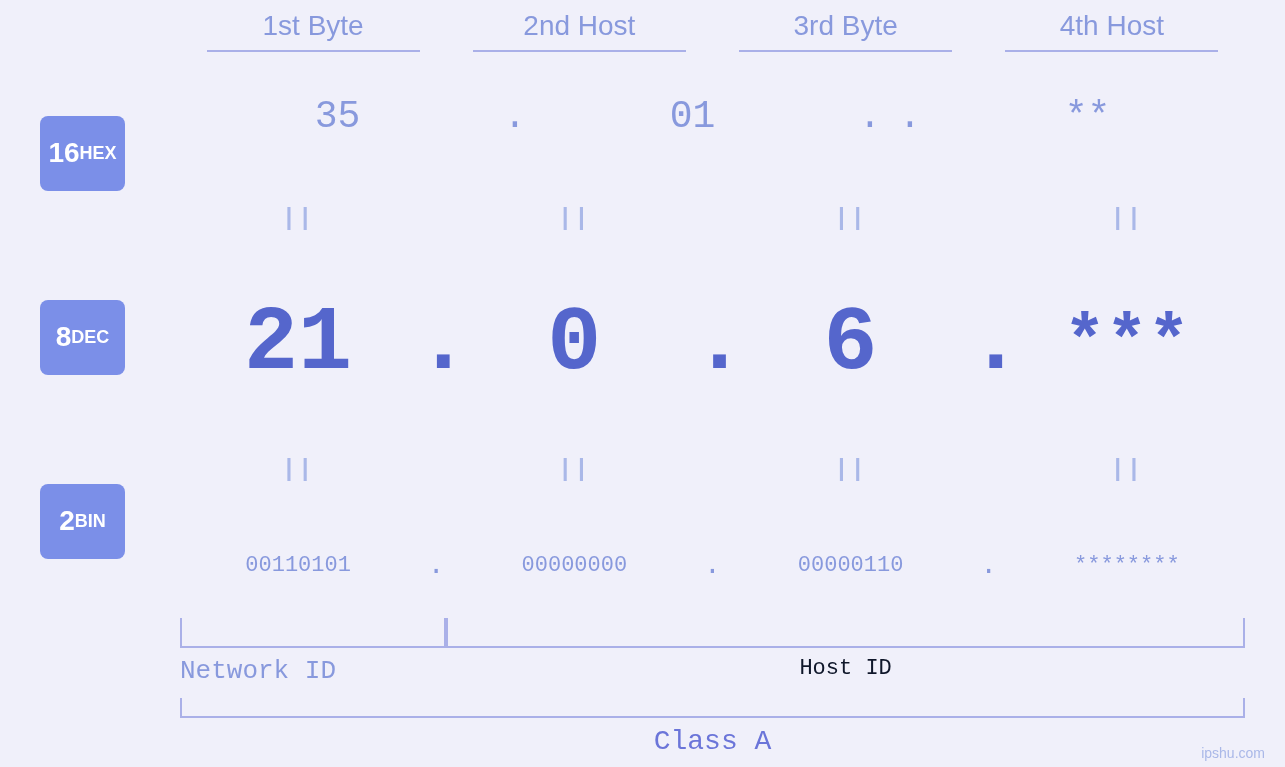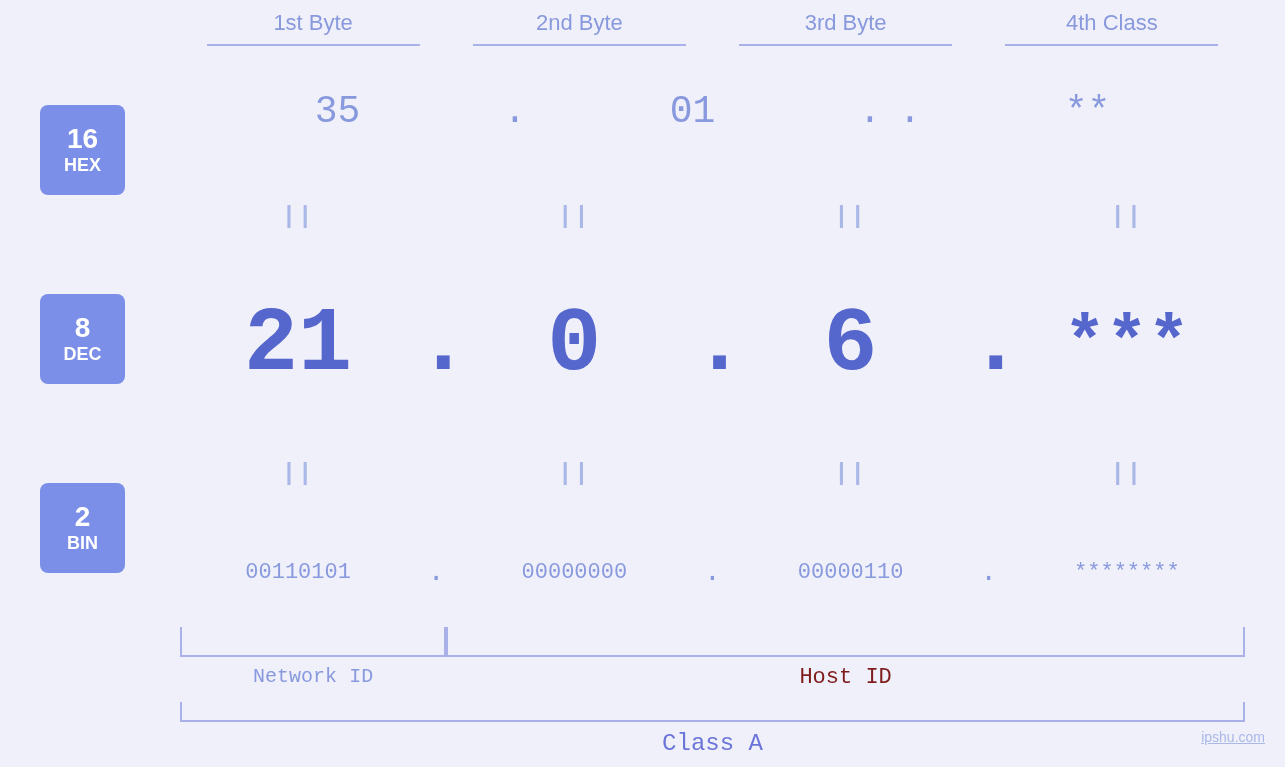--- a/index.html
+++ b/index.html
@@ -27,21 +27,21 @@
     .header-row {
       display: flex;
       align-items: center;
       margin-left: 140px;
       margin-bottom: 0px;
     }
 
     .byte-header {
       flex: 1;
       text-align: center;
-      font-size: 22px;
+      font-size: 28px;
       color: #8899dd;
       padding-bottom: 8px;
       font-family: Arial, sans-serif;
       font-weight: normal;
     }
 
     
     .top-bracket-row {
       display: flex;
       margin-left: 140px;
@@ -79,25 +79,25 @@
       width: 140px;
       padding-right: 20px;
       gap: 0;
     }
 
     .base-badge {
       background: #7b8fe8;
       color: white;
       border-radius: 8px;
       display: flex;
-      flex-direction: column;
+      flex-direction: row;
       align-items: center;
       justify-content: center;
       width: 85px;
-      height: 90px;
+      height: 75px;
       font-weight: bold;
     }
 
     .base-number {
       font-size: 28px;
       line-height: 1.1;
       font-family: Arial, sans-serif;
     }
 
     .base-label {
@@ -224,77 +224,75 @@
     }
 
     .bottom-labels {
       display: flex;
       flex-direction: row;
       margin-top: 8px;
     }
 
     .network-label {
       width: 25%;
-      text-align: center;
-      font-size: 20px;
+      font-size: 26px;
       color: #8899dd;
       font-family: 'Courier New', monospace;
     }
 
     .host-label {
       flex: 1;
       text-align: center;
       font-size: 22px;
-      color: #7f1d1d;
+      color: #0f172a;
       font-family: 'Courier New', monospace;
     }
 
     
     .class-section {
       margin-left: 140px;
       margin-top: 12px;
     }
 
     .class-bracket-line {
       width: 100%;
       height: 2px;
       border-bottom: 2px solid #aab0e8;
       border-left: 2px solid #aab0e8;
       border-right: 2px solid #aab0e8;
       height: 20px;
     }
 
     .class-label {
       text-align: center;
-      font-size: 24px;
+      font-size: 28px;
       color: #6b75d9;
       font-family: 'Courier New', monospace;
       margin-top: 8px;
     }
 
     .watermark {
       position: absolute;
-      bottom: 22px;
+      bottom: 6px;
       right: 20px;
       font-size: 14px;
       color: #aab8e8;
       font-family: Arial, sans-serif;
-      text-decoration: underline;
     }
   </style>
 </head>
 <body>
 
 <div class="container">
 
   <div class="header-row">
     <div class="byte-header">1st Byte</div>
-    <div class="byte-header">2nd Byte</div>
+    <div class="byte-header">2nd Host</div>
     <div class="byte-header">3rd Byte</div>
-    <div class="byte-header">4th Class</div>
+    <div class="byte-header">4th Host</div>
   </div>
 
   <div class="top-bracket-row">
     <div class="bracket-segment">
       <div class="bracket-line"></div>
     </div>
     <div class="bracket-segment">
       <div class="bracket-line"></div>
     </div>
     <div class="bracket-segment">

